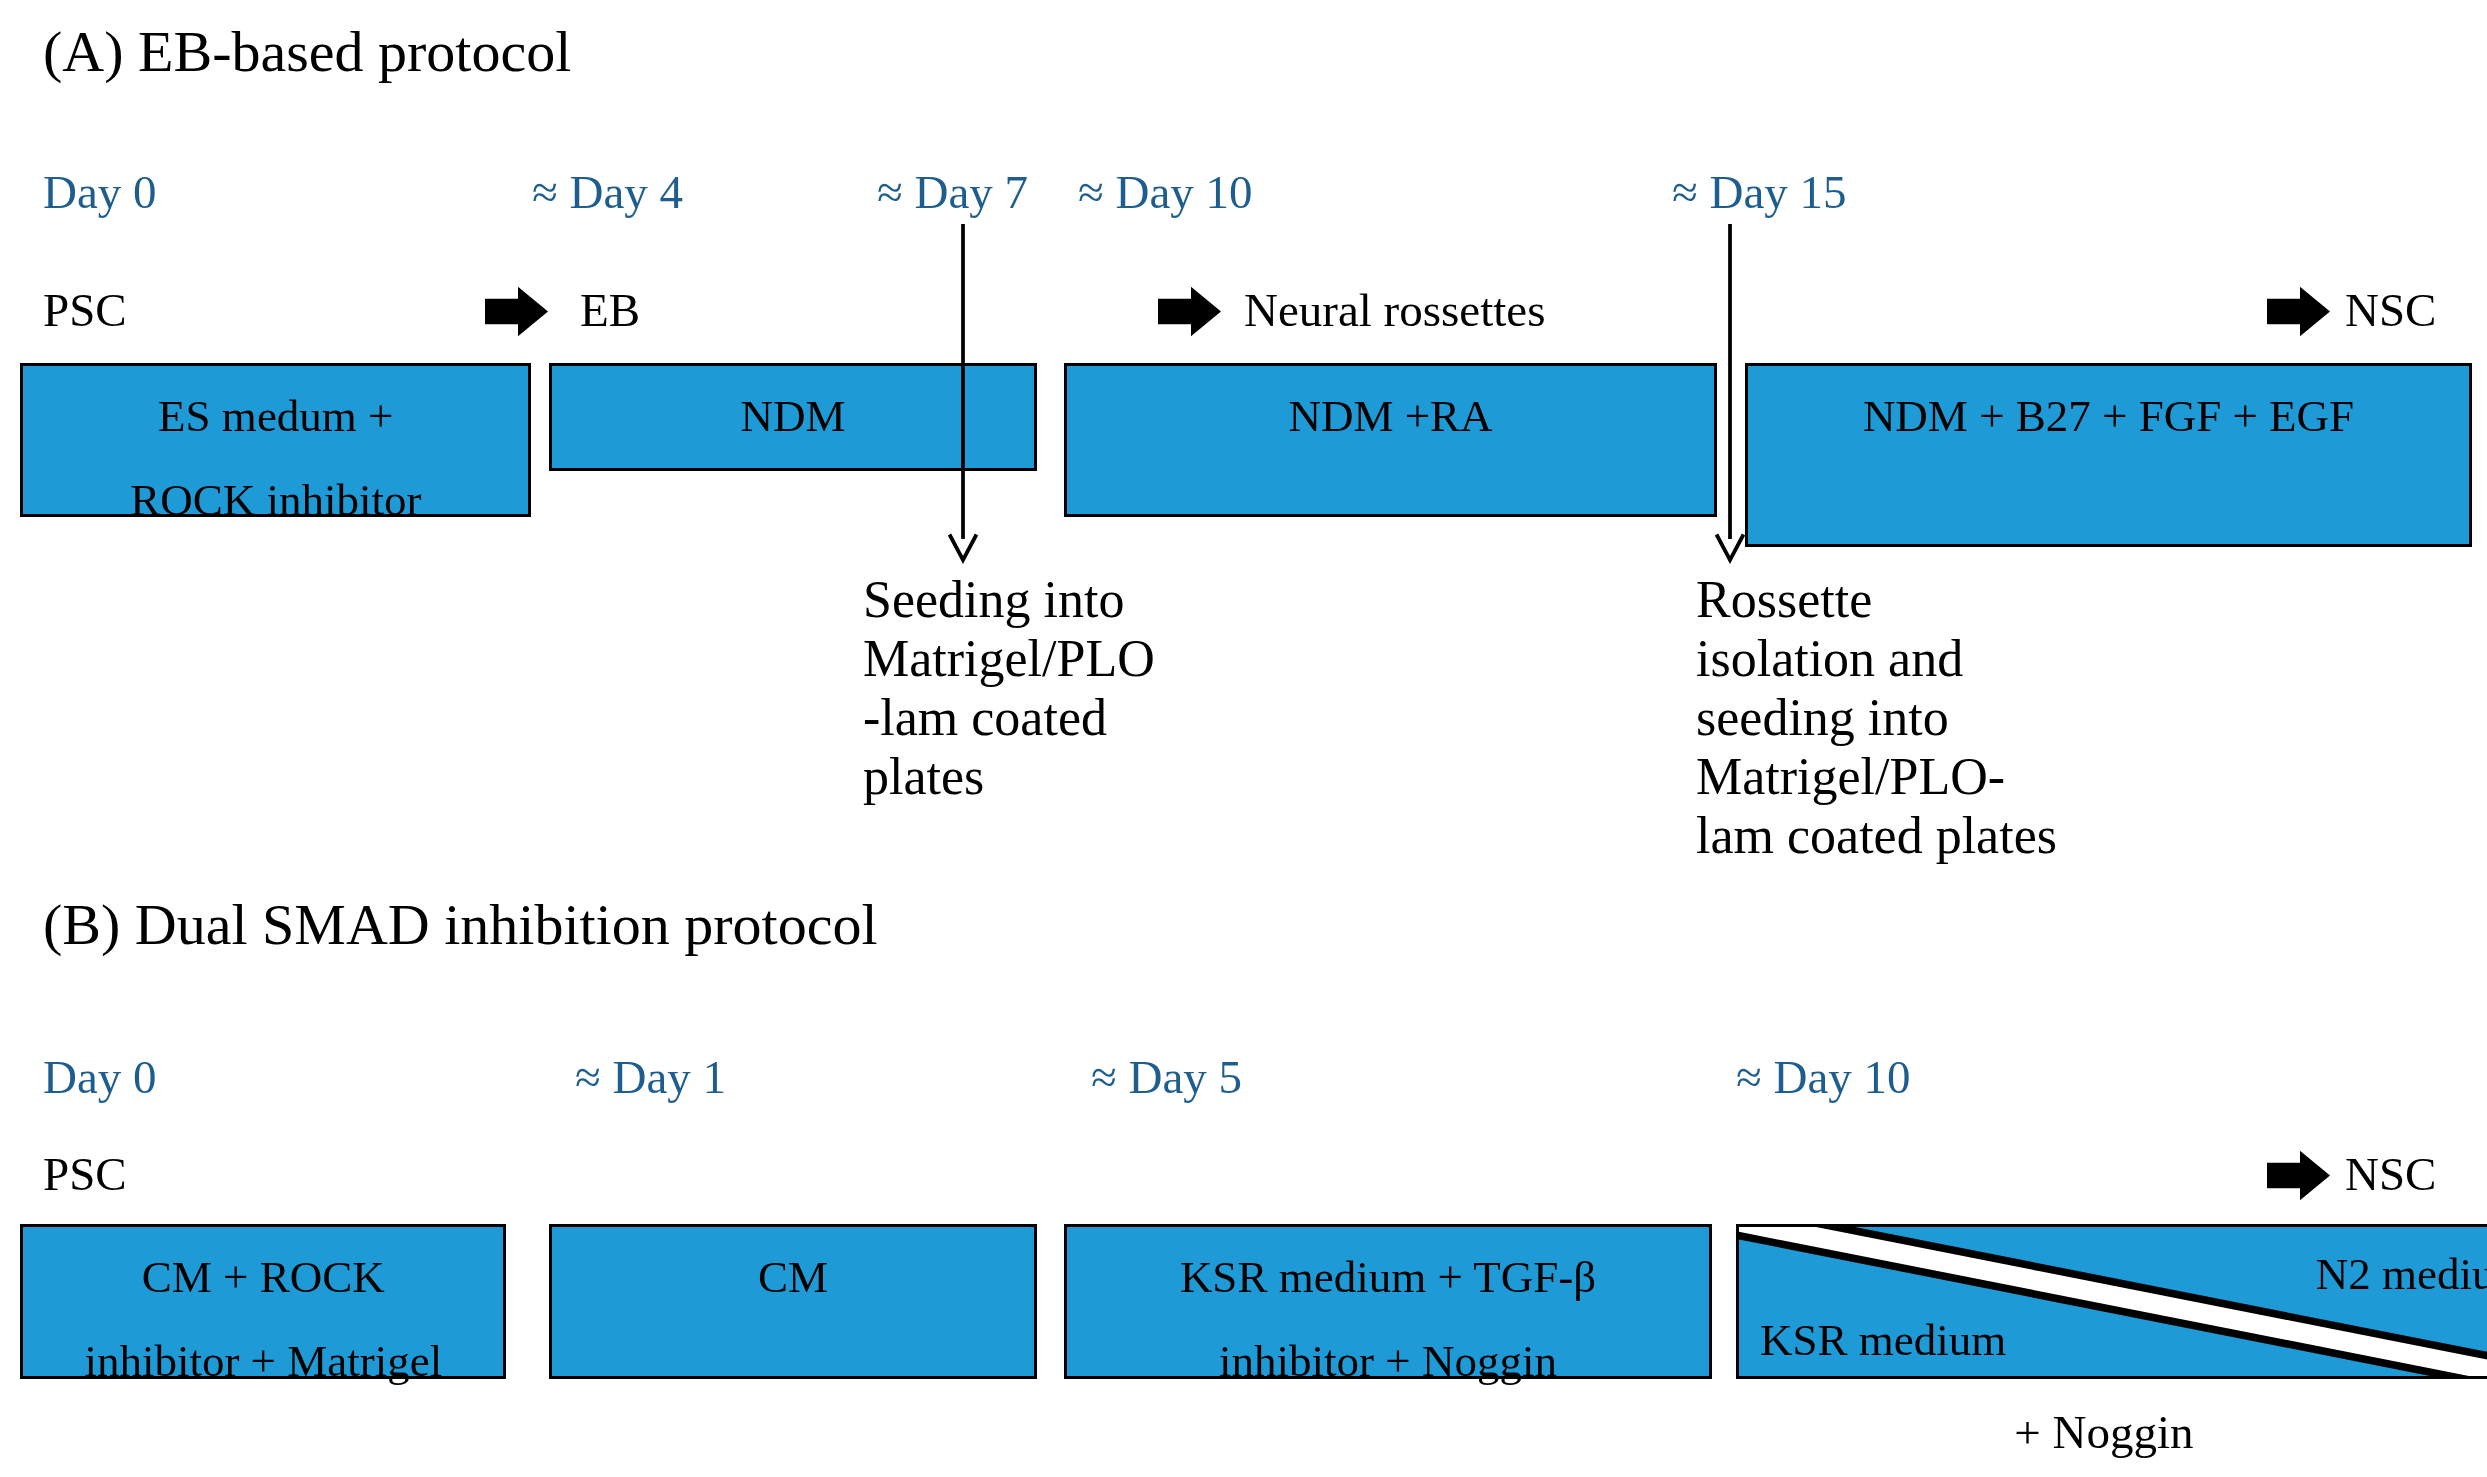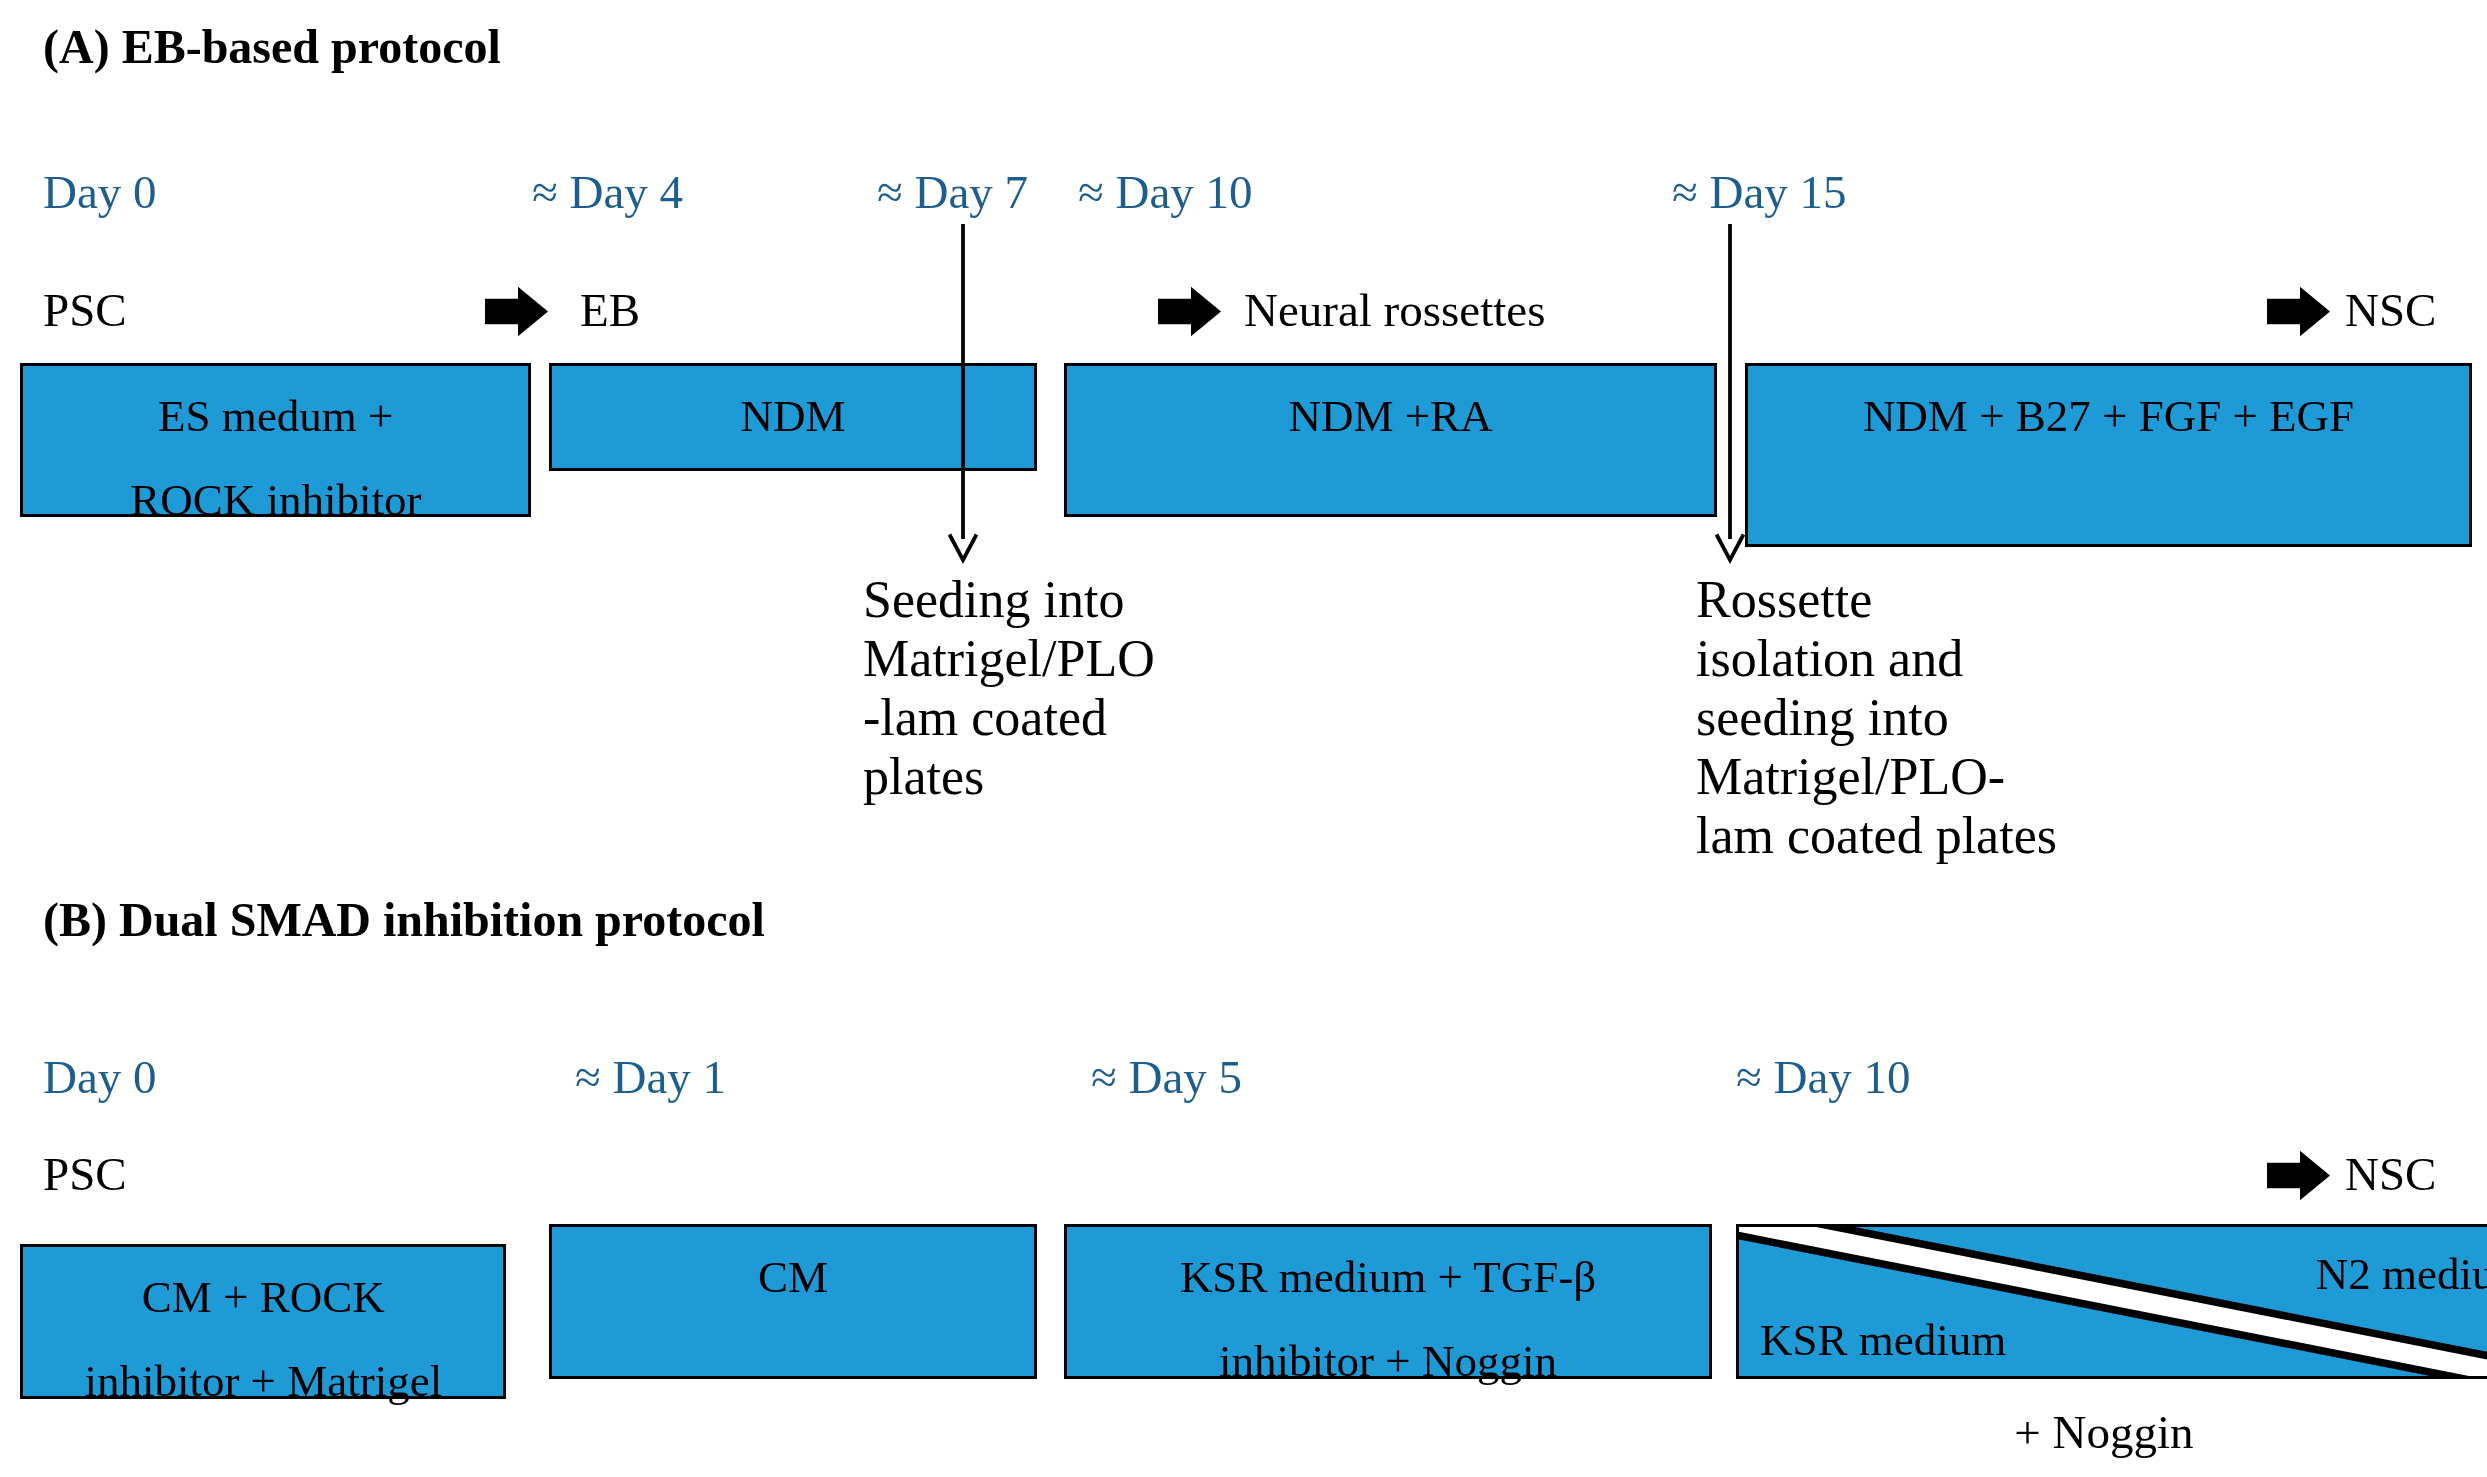--- a/index.html
+++ b/index.html
@@ -7,22 +7,22 @@
     position: relative;
     width: 2487px;
     height: 1477px;
     background: #ffffff;
     font-family: "Liberation Serif", "DejaVu Serif", serif;
     color: #000000;
     overflow: hidden;
   }
   .abs { position: absolute; }
   .title {
-    font-size: 48px;
-    font-weight: bold;
+    font-size: 58px;
+    font-weight: normal;
     white-space: nowrap;
     line-height: 1.15;
   }
   .daylabel {
     font-size: 47px;
     color: var(--day-label, #1E5E8F);
     white-space: nowrap;
     line-height: 1.1;
   }
   .stage {
@@ -129,21 +129,21 @@
   <div class="daylabel abs" style="left:1736px; top:1052px;">≈ Day 10</div>
 
   <div class="stage abs" style="left:43px; top:1149px;">PSC</div>
 
   <svg class="icon abs" style="left:2267px; top:1150px;" width="63" height="51" viewBox="0 0 84 68">
     <polygon points="0,17 44,17 44,1 84,34 44,67 44,51 0,51" fill="#000000"></polygon>
   </svg>
 
   <div class="stage abs" style="left:2345px; top:1149px;">NSC</div>
 
-  <div class="box" style="left:20.3px;   top:1224px; width:486px; height:155px;margin-top:20px;">CM + ROCK
+  <div class="box" style="left:20.3px;   top:1224px; width:486px; height:155px;">CM + ROCK
 inhibitor + Matrigel</div>
   <div class="box" style="left:549px;  top:1224px; width:488px; height:155px;">CM</div>
   <div class="box" style="left:1064px; top:1224px; width:648px; height:155px;">KSR medium + TGF-β
 inhibitor + Noggin</div>
 
   <div class="splitbox" style="left:1736px; top:1224px; width:813px; height:155px;">
     <svg class="diag" viewBox="0 0 969 198" preserveAspectRatio="none">
       <line x1="-14" y1="-10" x2="983" y2="208" stroke="#000000" stroke-width="46"></line>
       <line x1="-14" y1="-10" x2="983" y2="208" stroke="#ffffff" stroke-width="26"></line>
     </svg>

